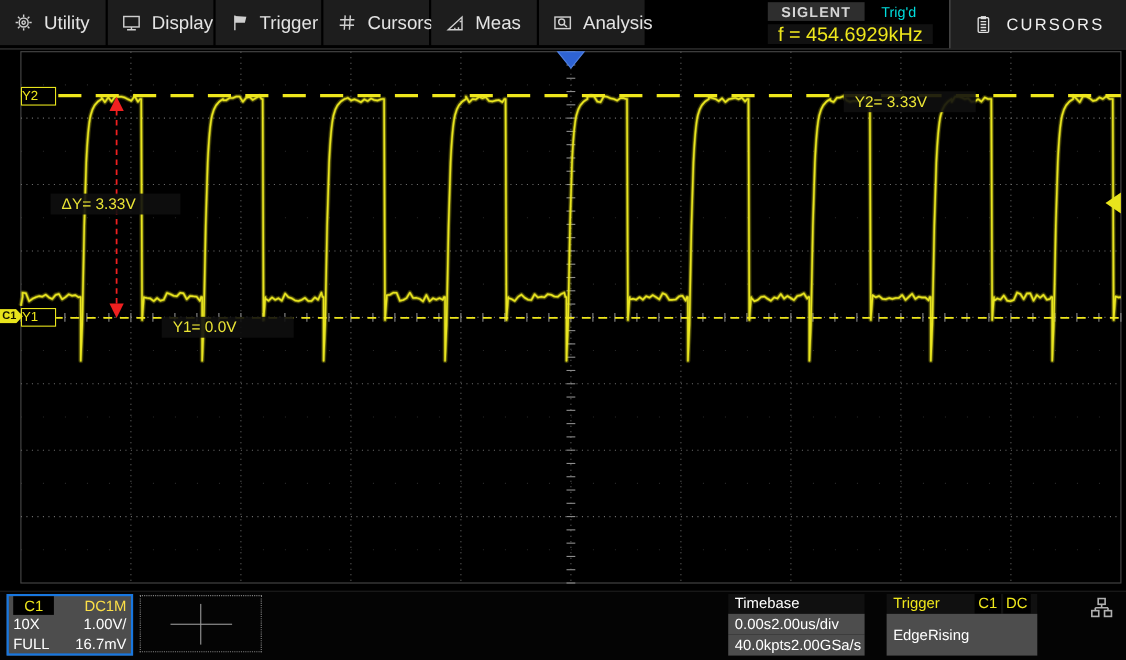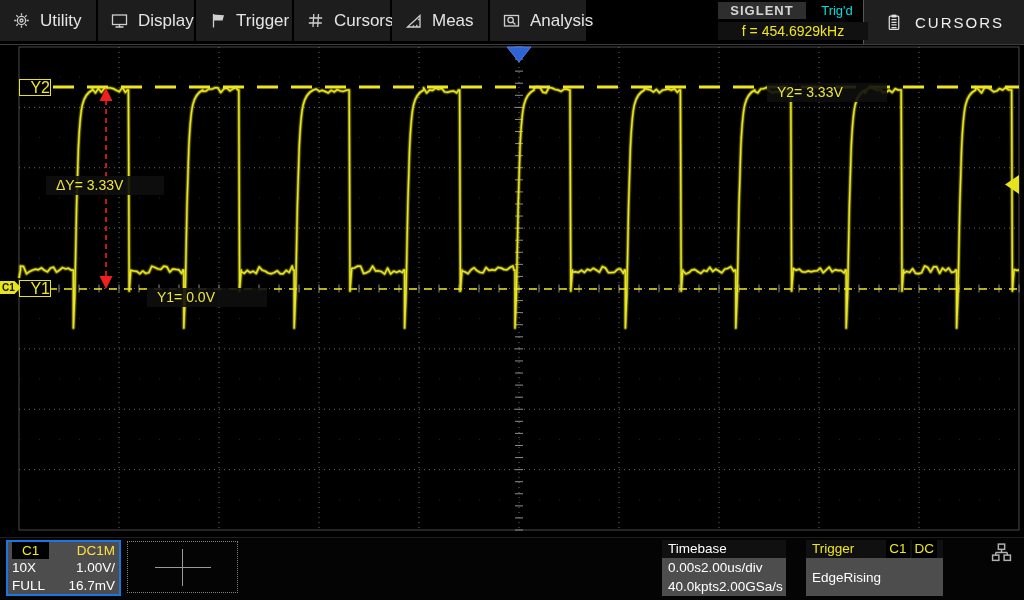--- a/index.html
+++ b/index.html
@@ -10,37 +10,37 @@
 
   
   .topbar{position:absolute;left:0;top:0;width:1024px;height:45px;background:#000;
           border-bottom:1px solid #3c3c3c;box-sizing:border-box;z-index:10;}
   .menu-row{position:absolute;left:0;top:0;display:flex;gap:2px;}
   .menu-btn{width:96px;height:41px;background:#1d1d1d;border:none;display:flex;
             align-items:center;gap:9px;padding:0 0 0 12px;box-sizing:border-box;
             color:#e4e4e4;font-size:17px;font-family:inherit;cursor:pointer;}
   .menu-btn svg{flex:0 0 auto;}
   .micon{stroke:#cfcfcf;fill:none;stroke-width:1.3;}
-  .brand{position:absolute;left:698px;top:2px;width:150px;z-index:11;margin-left:20px;}
+  .brand{position:absolute;left:698px;top:2px;width:150px;z-index:11;}
   .brand-row{display:flex;height:17px;}
   .logo{background:#2e2e2e;color:#d6d6d6;font-weight:bold;letter-spacing:1px;
         font-size:13px;width:88px;text-align:center;line-height:17px;}
   .trigd{flex:1;color:#00dede;font-size:13px;text-align:center;line-height:17px;}
   .freq{margin-top:3px;height:18px;background:#111;color:#efe71c;
-        font-size:14px;text-align:center;line-height:18px;}
+        font-size:18px;text-align:center;line-height:18px;}
   .dlg-header{position:absolute;left:863px;top:0;width:161px;height:44px;
               background:#1f1f1f;border-left:1px solid #555;display:flex;
               align-items:center;justify-content:center;gap:12px;color:#f0f0f0;
               letter-spacing:2px;font-size:15px;cursor:pointer;}
 
   
   .scope{position:absolute;inset:0;z-index:1;}
   #scope-svg{position:absolute;left:0;top:0;}
   .cursor-tag{position:absolute;width:30px;height:15px;line-height:15px;background:#000;
-              border:1px solid #e8e41c;color:#efe71c;font-size:16px;text-align:right;z-index:3;}
+              border:1px solid #e8e41c;color:#efe71c;font-size:12px;text-align:left;z-index:3;}
   .gnd-tag{position:absolute;left:0;top:281px;height:13px;line-height:13px;background:#e8e41c;
            color:#151500;font-size:10px;font-weight:bold;padding:0 6px 0 2px;z-index:3;
            clip-path:polygon(0 0,70% 0,100% 50%,70% 100%,0 100%);}
   .readout{position:absolute;background:rgba(14,14,14,0.9);color:#ece636;font-size:14px;
            line-height:19px;padding:0 10px;white-space:nowrap;z-index:3;}
 
   
   .statusbar{position:absolute;left:0;top:537px;width:1024px;height:63px;background:#040404;
              border-top:1px solid #1f1f1f;box-sizing:border-box;z-index:10;}
   .sb-box{position:absolute;box-sizing:border-box;font-size:13.5px;cursor:pointer;}

